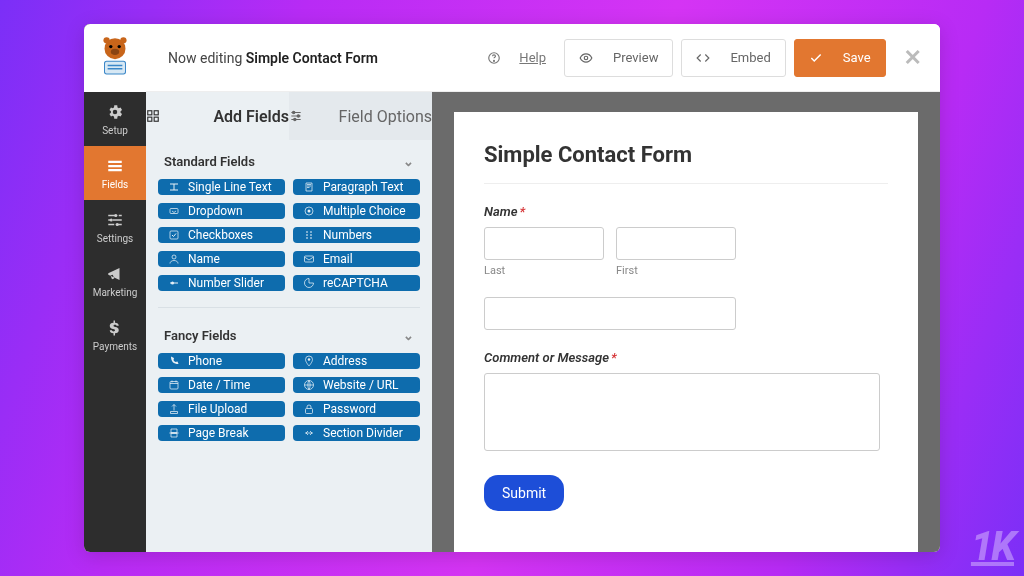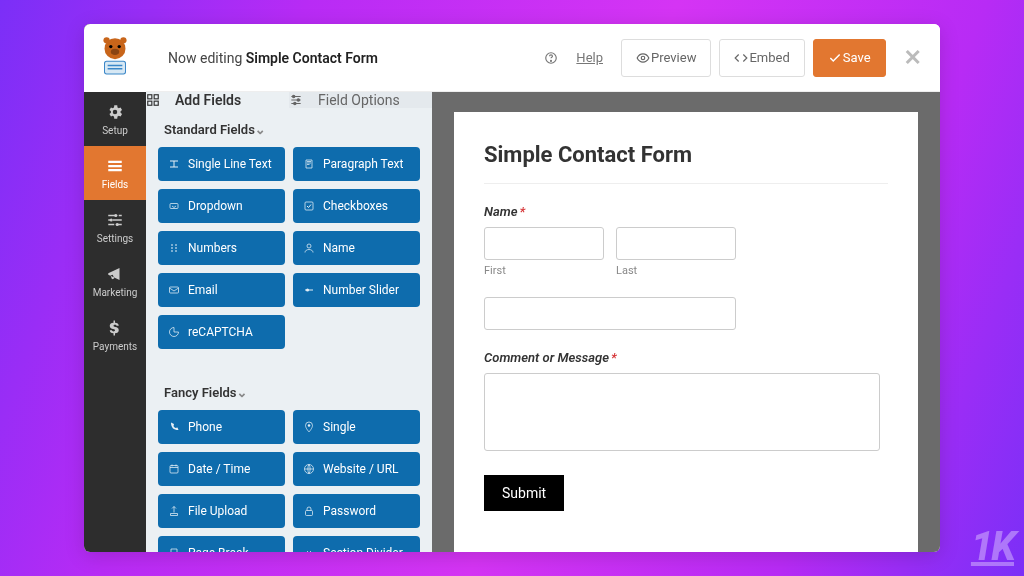--- a/index.html
+++ b/index.html
@@ -8,45 +8,45 @@
 .left-rail { width: 62px; background: #2d2d2d; display: flex; flex-direction: column; }
 .rail-logo { width: 62px; height: 68px; background: #fff; display: flex; align-items: flex-start; justify-content: center; padding-top: 10px; }
 .rail-item { height: 54px; display: flex; flex-direction: column; align-items: center; justify-content: center; color: #ccc; font-size: 10px; cursor: pointer; }
 .rail-item.active { background: #e27730; color: #fff; }
 .rail-item svg { width: 18px; height: 18px; margin-bottom: 4px; }
 .main-col { flex: 1; display: flex; flex-direction: column; }
 .top-bar { height: 68px; display: flex; align-items: center; padding: 0 18px 0 22px; border-bottom: 1px solid #eee; background: #fff; }
 .top-title { font-size: 14px; color: #444; }
 .top-title b { font-weight: 600; color: #222; }
 .top-spacer { flex: 1; }
-.top-btn { display: inline-flex; align-items: center; gap: 1px; height: 38px; padding: 0 14px; border: 1px solid #ddd; border-radius: 3px; background: #fff; color: #666; font-size: 13px; cursor: pointer; margin-left: 8px; }
+.top-btn { display: inline-flex; align-items: center; gap: 20px; height: 38px; padding: 0 14px; border: 1px solid #ddd; border-radius: 3px; background: #fff; color: #666; font-size: 13px; cursor: pointer; margin-left: 8px; }
 .top-btn.save { background: #e27730; border-color: #e27730; color: #fff; }
 .help-link { display: inline-flex; align-items: center; gap: 18px; color: #777; font-size: 13px; cursor: pointer; margin-right: 10px; text-decoration: underline; }
 .close-x { margin-left: 18px; color: #bbb; font-size: 22px; font-weight: bold; cursor: pointer; }
 .body-row { flex: 1; display: flex; min-height: 0; }
 .field-panel { width: 286px; background: #ebf0f3; display: flex; flex-direction: column; }
 .panel-tabs { display: flex; height: 48px; }
-.panel-tab { flex: 1; display: flex; align-items: center; justify-content: flex-start; gap: 15px; font-size: 14px; color: #666; cursor: pointer; background: #e4e9ed; }
+.panel-tab { flex: 1; display: flex; align-items: center; justify-content: space-between; gap: 8px; font-size: 16px; color: #666; cursor: pointer; background: #e4e9ed; }
 .panel-tab.active { background: #ebf0f3; color: #333; font-weight: 600; }
-.section-head { padding: 14px 18px 10px; font-size: 13px; font-weight: 600; color: #333; display: flex; align-items: center; justify-content: flex-start; }
+.section-head { padding: 14px 18px 10px; font-size: 13px; font-weight: 600; color: #333; display: flex; align-items: center; justify-content: space-between; }
 .field-grid { display: grid; grid-template-columns: 1fr 1fr; gap: 8px; padding: 0 12px 10px; }
-.field-pill { height: 34px; background: #0e6cad; border-radius: 4px; color: #fff; font-size: 12px; display: flex; align-items: center; padding: 0 10px; gap: 8px; cursor: pointer; }
+.field-pill { height: 16px; background: #0e6cad; border-radius: 4px; color: #fff; font-size: 12px; display: flex; align-items: center; padding: 0 10px; gap: 8px; cursor: pointer; }
 .field-pill svg { width: 12px; height: 12px; flex: 0 0 12px; opacity: .9; }
 .divider { height: 1px; background: #d9e0e5; margin: 6px 12px; }
 .preview-area { flex: 1; background: #6b6b6b; padding: 20px 22px 0 22px; overflow: hidden; }
 .form-card { background: #fff; height: 100%; padding: 30px 30px 20px; }
 .form-title { font-size: 22px; font-weight: 700; color: #333; padding-bottom: 16px; border-bottom: 1px solid #eee; margin-bottom: 20px; }
 .form-label { font-size: 13px; font-weight: 600; color: #333; margin-bottom: 8px; display: block; font-style: italic; }
 .req { color: #d63638; margin-left: 2px; }
 .row-2 { display: flex; gap: 12px; margin-bottom: 20px; }
 .input, .textarea { border: 1px solid #ccc; border-radius: 3px; padding: 8px 10px; font-size: 13px; width: 100%; }
 .sublabel { font-size: 11px; color: #888; margin-top: 4px; }
 .field-block { margin-bottom: 20px; }
 .textarea { height: 78px; resize: none; }
-.submit-btn { background: #000000; color: #fff; border: none; padding: 10px 18px; font-size: 14px; border-radius: 0; cursor: pointer; }
+.submit-btn { background: #1d4ed8; color: #fff; border: none; padding: 10px 18px; font-size: 14px; border-radius: 14px; cursor: pointer; }
 .chev { color: #888; }
 .watermark { position: fixed; right: 10px; bottom: 6px; color: rgba(255,255,255,.35); font-size: 40px; font-weight: 800; font-style: italic; letter-spacing: -2px; pointer-events: none; text-decoration: underline; }
 .small-icon { width: 14px; height: 14px; }
 </style>
 </head>
 <body>
 
 <div class="app-window">
 
   <div class="left-rail">
@@ -179,20 +179,27 @@
             </div>
             <div class="field-pill">
               <svg viewBox="0 0 24 24">
                 <rect x="4" y="7" width="16" height="10" rx="2" fill="none" stroke="currentColor" stroke-width="1.5"></rect>
                 <path d="M8 12l4 3 4-3" stroke="currentColor" stroke-width="1.5" fill="none"></path>
               </svg>
               <span>Dropdown</span>
             </div>
             <div class="field-pill">
               <svg viewBox="0 0 24 24">
+                <circle cx="12" cy="12" r="8" fill="none" stroke="currentColor" stroke-width="1.5"></circle>
+                <circle cx="12" cy="12" r="3" fill="currentColor"></circle>
+              </svg>
+              <span>Multiple Choice</span>
+            </div>
+            <div class="field-pill">
+              <svg viewBox="0 0 24 24">
                 <rect x="4" y="4" width="16" height="16" rx="2" fill="none" stroke="currentColor" stroke-width="1.5"></rect>
                 <path d="M8 12l3 3 5-6" stroke="currentColor" stroke-width="2" fill="none"></path>
               </svg>
               <span>Checkboxes</span>
             </div>
             <div class="field-pill">
               <svg viewBox="0 0 24 24">
                 <path d="M6 6h4M6 12h4M6 18h4M14 6h4M14 12h4M14 18h4" stroke="currentColor" stroke-width="2"></path>
               </svg>
               <span>Numbers</span>
@@ -237,21 +244,21 @@
               <svg viewBox="0 0 24 24">
                 <path d="M6 3c0 10 5 15 15 15l-2-5-4 1c-2-1-3-2-4-4l1-4z" fill="currentColor"></path>
               </svg>
               <span>Phone</span>
             </div>
             <div class="field-pill">
               <svg viewBox="0 0 24 24">
                 <path d="M12 2a7 7 0 017 7c0 5-7 13-7 13S5 14 5 9a7 7 0 017-7z" fill="none" stroke="currentColor" stroke-width="1.5"></path>
                 <circle cx="12" cy="9" r="2.5" fill="currentColor"></circle>
               </svg>
-              <span>Single</span>
+              <span>Address</span>
             </div>
             <div class="field-pill">
               <svg viewBox="0 0 24 24">
                 <rect x="4" y="5" width="16" height="15" rx="2" fill="none" stroke="currentColor" stroke-width="1.5"></rect>
                 <path d="M4 9h16M8 3v4M16 3v4" stroke="currentColor" stroke-width="1.5"></path>
               </svg>
               <span>Date / Time</span>
             </div>
             <div class="field-pill">
               <svg viewBox="0 0 24 24">
@@ -293,25 +300,25 @@
         <div class="form-card">
           <div class="form-title">Simple Contact Form</div>
 
           <div class="field-block">
             <label class="form-label">
               <span>Name</span><span class="req">*</span>
             </label>
             <div class="row-2">
               <div style="width:120px">
                 <input class="input" style="">
-                <div class="sublabel">First</div>
+                <div class="sublabel">Last</div>
               </div>
               <div style="width:120px">
                 <input class="input" style="">
-                <div class="sublabel">Last</div>
+                <div class="sublabel">First</div>
               </div>
             </div>
           </div>
 
           <div class="field-block">
             <input class="input" style="width: 252px;">
           </div>
 
           <div class="field-block">
             <label class="form-label">

